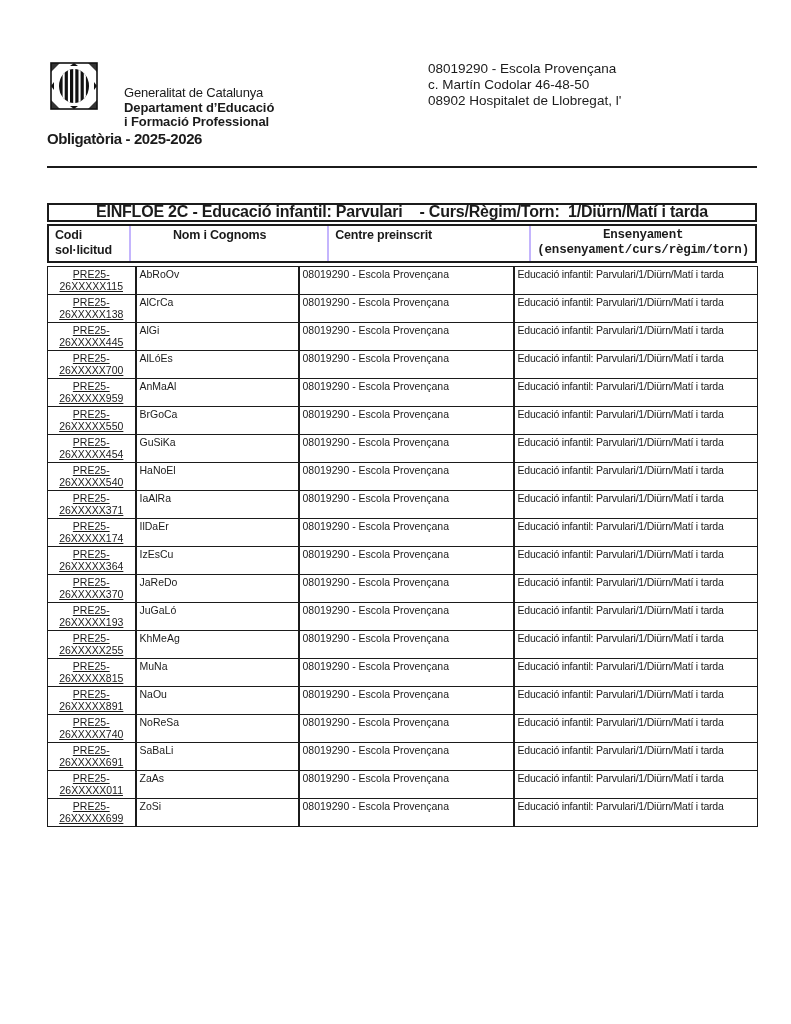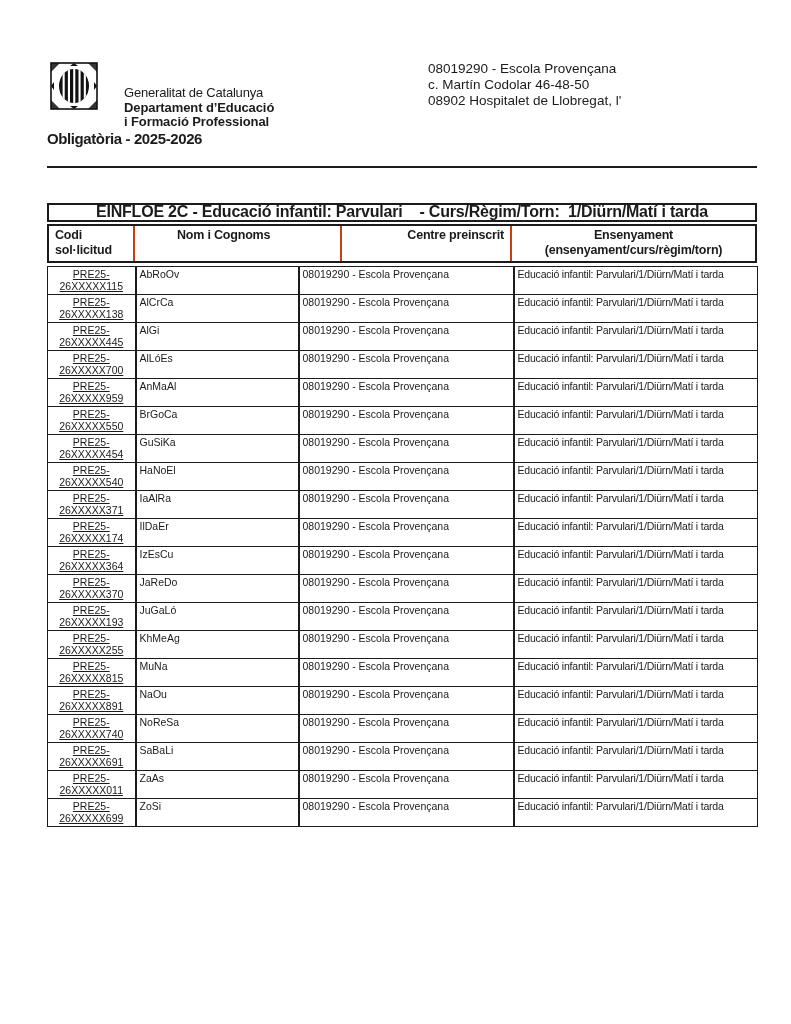--- a/index.html
+++ b/index.html
@@ -43,25 +43,25 @@
     border:2px solid #1b1b1b;
     margin-bottom:3px;
   }
   .colcell {
     box-sizing:border-box;
     font-weight:bold; font-size:12.5px; line-height:14.5px;
     letter-spacing:-0.2px;
     padding:2px 6px 4px 6px;
     min-height:32px;
   }
-  .colcell.sep { border-right:2px solid #c2410c; }
+  .colcell.sep { border-right:2px solid #c4b5fd; }
   .col-codi   { width:86px; }
   .col-nom    { width:171px;margin-left:36px; }
-  .col-centre { width:170px; text-align:right; }
-  .col-ens    { flex:1; text-align:center; }
+  .col-centre { width:213px; text-align:left; }
+  .col-ens    { flex:1; text-align:center;font-family:Liberation Mono, monospace; }
 
   table.data { border-collapse:collapse; width:710px; table-layout:fixed; }
   table.data td {
     box-sizing:border-box;
     border-top:1px solid #1b1b1b;
     border-bottom:1px solid #1b1b1b;
     border-left:2px solid #1b1b1b;
     border-right:2px solid #1b1b1b;
     vertical-align:top;
     font-size:10.5px; line-height:11.5px;

